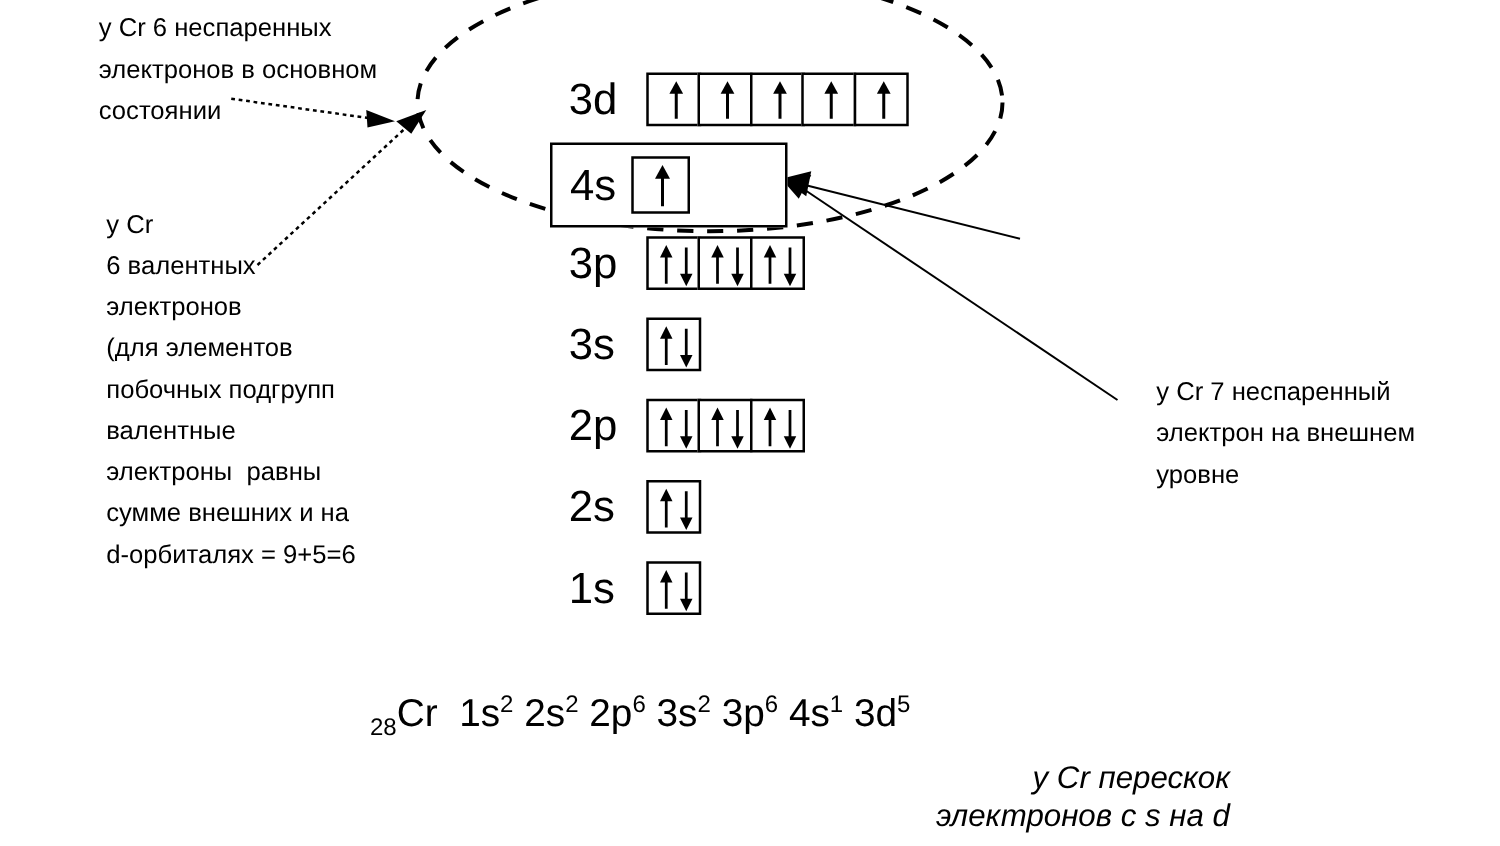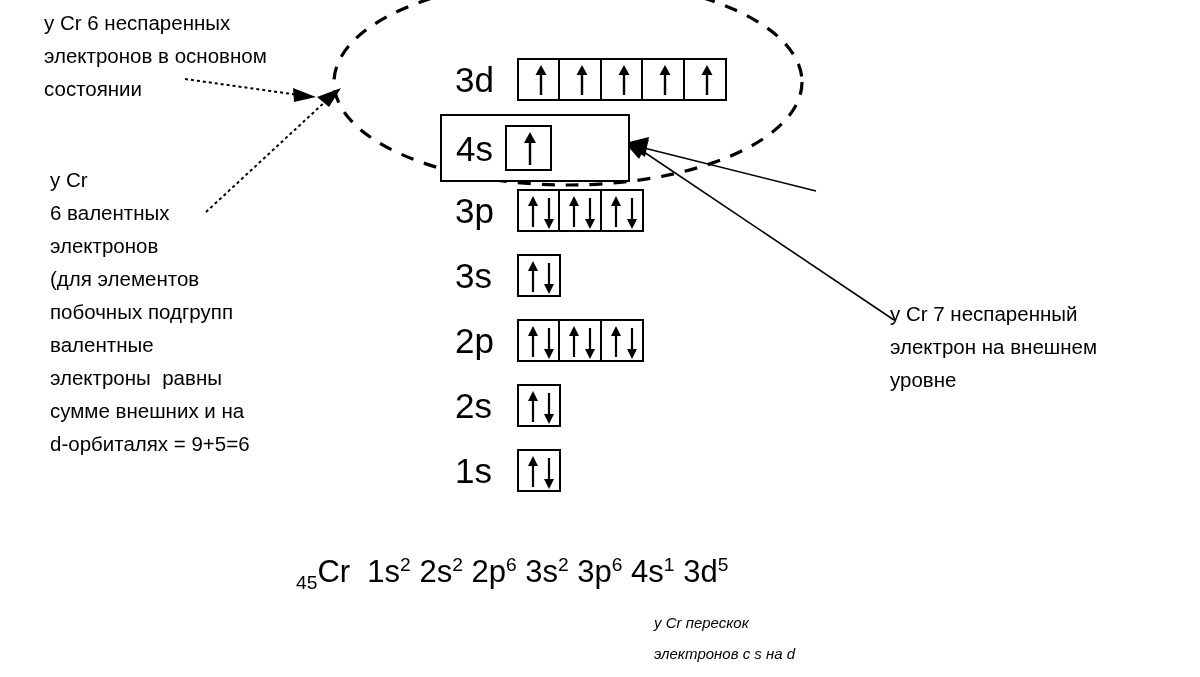--- a/index.html
+++ b/index.html
@@ -16,28 +16,30 @@
     font-family: "Liberation Sans", sans-serif;
     color: #000000;
   }
   .txt {
     position: absolute;
     font-size: 20.5px;
     line-height: 33px;
     color: #000000;
     white-space: pre-wrap;
     font-family: "Liberation Sans", sans-serif;
+    margin-left: 35px;
   }
   .txt-italic {
     position: absolute;
-    font-size: 15px;
+    font-size: 25px;
     line-height: 31px;
     font-style: italic;
     white-space: pre-wrap;
     font-family: "Liberation Sans", sans-serif;
+    text-align: right;
   }
   
   .orb-row {
     position: absolute;
     display: flex;
     align-items: center;
   }
   .orb-label {
     font-size: 35px;
     line-height: 35px;
@@ -298,16 +300,16 @@
           <line x1="14" y1="36" x2="14" y2="11" stroke="#000" stroke-width="2.2"></line>
           <polygon points="14,5 9,15 19,15" fill="#000"></polygon>
           <line x1="30" y1="7" x2="30" y2="32" stroke="#000" stroke-width="2.2"></line>
           <polygon points="30,38 25,28 35,28" fill="#000"></polygon>
         </svg>
       </div>
     </div>
   </div>
 
   <div class="formula" style="left:296px; top:548px;">
-    <span><sub>45</sub><span>Cr</span>&nbsp;&nbsp;<span>1s<sup>2</sup></span>&nbsp;<span>2s<sup>2</sup></span>&nbsp;<span>2p<sup>6</sup></span>&nbsp;<span>3s<sup>2</sup></span>&nbsp;<span>3p<sup>6</sup></span>&nbsp;<span>4s<sup>1</sup></span>&nbsp;<span>3d<sup>5</sup></span></span>
+    <span><sub>28</sub><span>Cr</span>&nbsp;&nbsp;<span>1s<sup>2</sup></span>&nbsp;<span>2s<sup>2</sup></span>&nbsp;<span>2p<sup>6</sup></span>&nbsp;<span>3s<sup>2</sup></span>&nbsp;<span>3p<sup>6</sup></span>&nbsp;<span>4s<sup>1</sup></span>&nbsp;<span>3d<sup>5</sup></span></span>
   </div>
 
 </div>
 
 </body></html>

